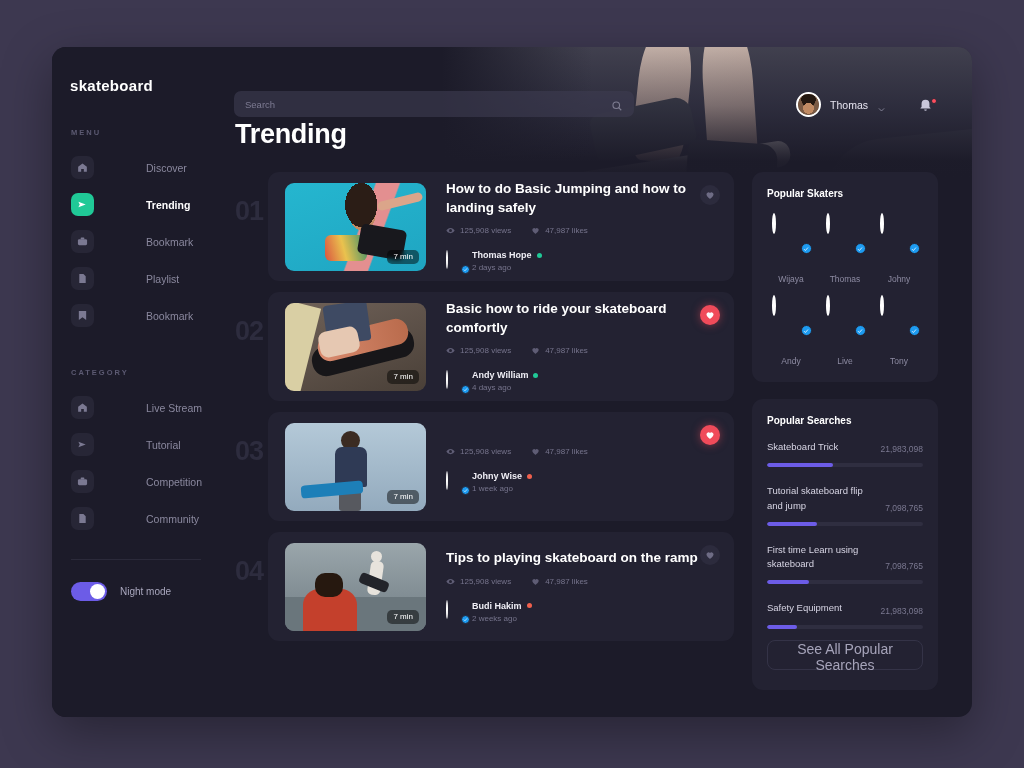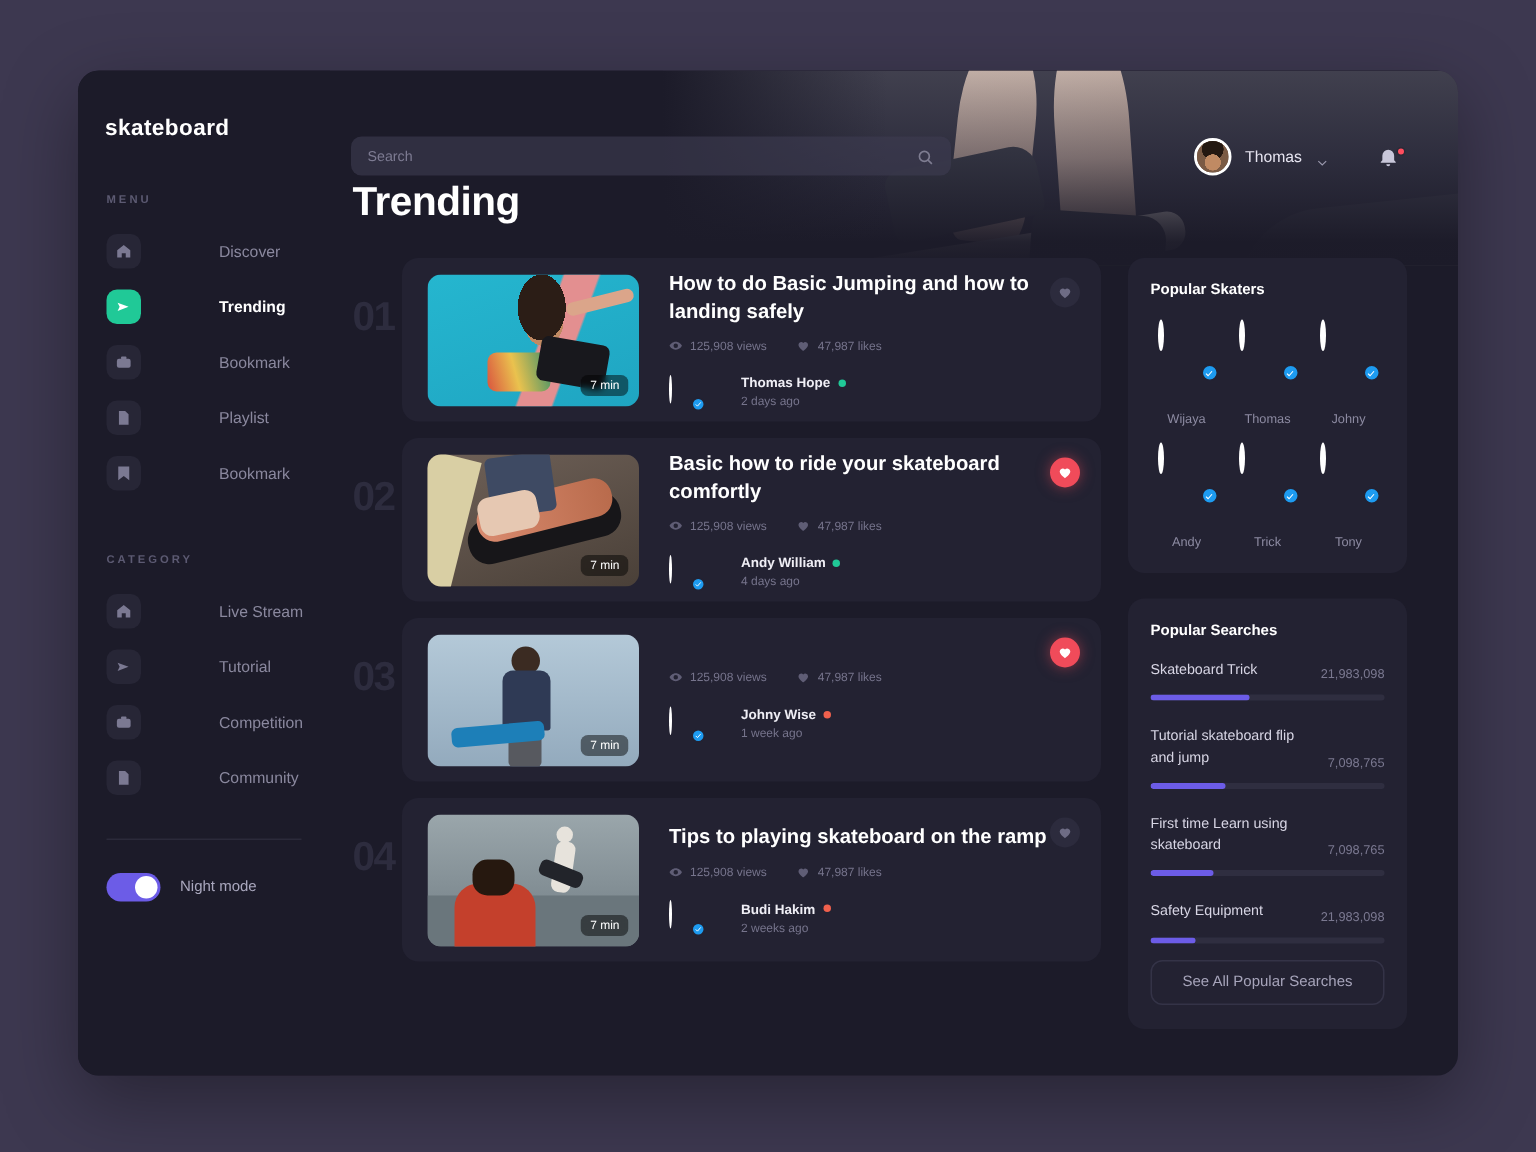--- a/index.html
+++ b/index.html
@@ -186,21 +186,21 @@
     backdrop-filter: blur(2px);
   }
   .vinfo { flex: 1; padding-left: 20px; min-width: 0; }
   .vtitle {
     font-size: 13.5px; font-weight: bold; color: #ffffff;
     line-height: 1.42; max-width: 255px;
   }
   .vstats { display: flex; gap: 20px; margin-top: 9px; align-items: center; }
   .stat { display: flex; align-items: center; gap: 5px; font-size: 8px; color: #76748c; }
   .stat svg { width: 9px; height: 9px; fill: #5f5d75; }
-  .author { display: flex; align-items: center; gap: 26px; margin-top: 14px; }
+  .author { display: flex; align-items: center; gap: 4px; margin-top: 14px; }
   .av-wrap { position: relative; width: 22px; height: 22px; flex: 0 0 22px; }
   .av {
     width: 22px; height: 22px; border-radius: 50%;
     border: 1.5px solid #ffffff; overflow: hidden; position: relative;
   }
   .verif {
     position: absolute; right: -2px; bottom: -1px;
     width: 9px; height: 9px; border-radius: 50%;
     background: #1d9bf0; border: 1.2px solid #232232;
     display: flex; align-items: center; justify-content: center;
@@ -243,21 +243,21 @@
   .srow { margin-bottom: 17px; }
   .srow:last-of-type { margin-bottom: 11px; }
   .srow .line { display: flex; align-items: flex-end; justify-content: space-between; gap: 8px; }
   .sname { font-size: 9.5px; color: #d7d5e4; line-height: 1.5; max-width: 104px; }
   .scount { font-size: 8.5px; color: #7a7890; white-space: nowrap; }
   .bar-bg { height: 4px; border-radius: 3px; background: #2f2e40; margin-top: 9px; overflow: hidden; }
   .bar-fill { height: 4px; border-radius: 3px; background: #6c5ce7; }
   .see-all {
     width: 100%; height: 30px; border-radius: 8px;
     background: transparent; border: 1px solid #343347;
-    color: #a6a4ba; font-size: 10px; cursor: pointer;
+    color: #a6a4ba; font-size: 14px; cursor: pointer;
     font-family: "Liberation Sans", sans-serif;
   }
 
   
   .ph { position: absolute; inset: 0; }
 </style>
 </head>
 <body>
 
 <div class="app-window">
@@ -640,21 +640,21 @@
                     </svg>
                   </span></span>
                 <span class="sk-name">Andy</span>
               </div>
               <div class="skater">
                 <span class="sk-wrap"><span class="sk-av"><span class="ph" style="background:#dfe7ea"></span><span class="ph" style="background:radial-gradient(circle at 50% 74%, #b07f5c 0 33%, transparent 34%),radial-gradient(circle at 50% 30%, #7a3a24 0 38%, transparent 39%)"></span></span><span class="sk-verif">
                     <svg viewBox="0 0 24 24">
                       <path d="M4 12.5l5.5 5.5L20 6"></path>
                     </svg>
                   </span></span>
-                <span class="sk-name">Trick</span>
+                <span class="sk-name">Live</span>
               </div>
               <div class="skater">
                 <span class="sk-wrap"><span class="sk-av"><span class="ph" style="background:#8d4f32"></span><span class="ph" style="background:radial-gradient(circle at 50% 74%, #a9714c 0 33%, transparent 34%),radial-gradient(circle at 50% 30%, #241610 0 38%, transparent 39%)"></span></span><span class="sk-verif">
                     <svg viewBox="0 0 24 24">
                       <path d="M4 12.5l5.5 5.5L20 6"></path>
                     </svg>
                   </span></span>
                 <span class="sk-name">Tony</span>
               </div>
             </div>

